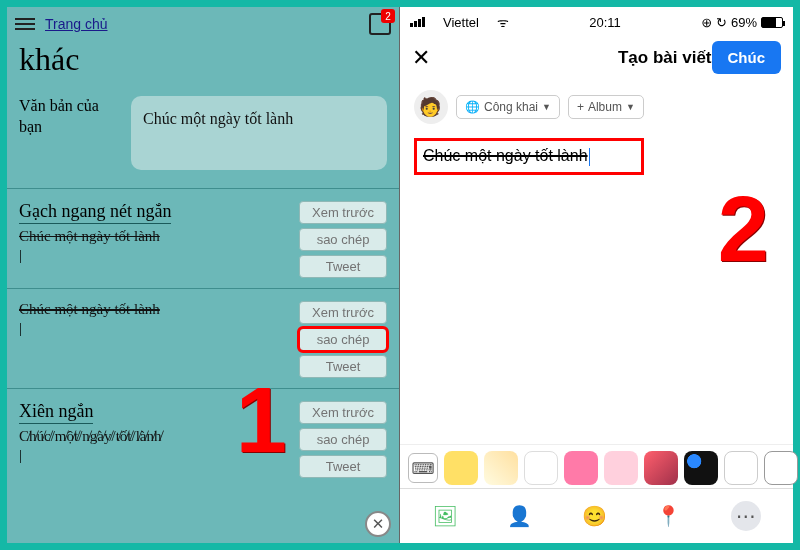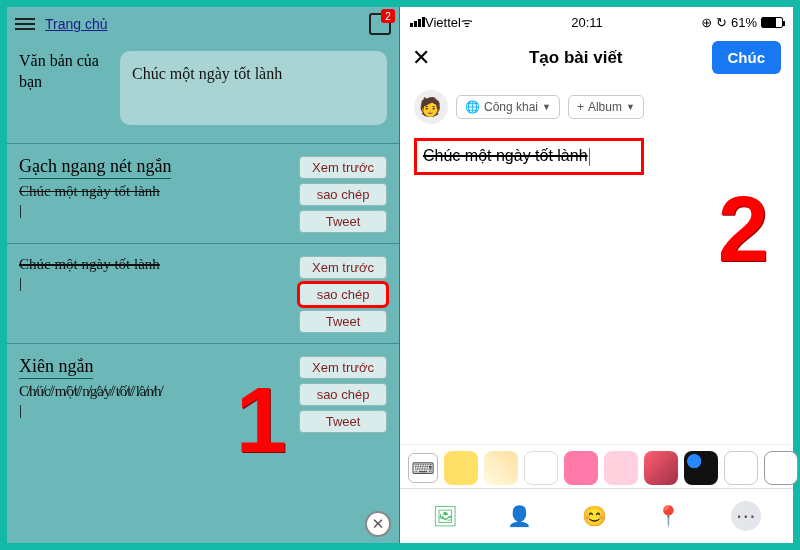--- a/index.html
+++ b/index.html
@@ -13,53 +13,53 @@
   .l-top { display: flex; align-items: center; padding: 6px 8px; gap: 10px; }
   .hamburger { width: 20px; display: flex; flex-direction: column; gap: 3px; cursor: pointer; }
   .hamburger span { height: 2px; background: #222; }
   .home-link { color: #1a1a8a; text-decoration: underline; font-size: 14px; }
   .l-clip { margin-left: auto; position: relative; width: 22px; height: 22px; border: 2px solid #222; border-radius: 3px; }
   .l-clip .badge { position: absolute; top: -6px; right: -6px; background: #e00; color: #fff; font-size: 10px; width: 14px; height: 14px; border-radius: 3px; display: flex; align-items: center; justify-content: center; }
   .l-search { margin: 4px 6px 8px; }
   .l-search input { width: 100%; padding: 10px 12px; border: none; border-radius: 6px; font-size: 14px; background: #fff; color: #333; }
   .l-search input::placeholder { color: #bbb; }
   .big-word { font-family: Georgia, 'Times New Roman', serif; font-size: 32px; padding: 0 12px 8px; }
-  .ytext-row { display: flex; gap: 1px; padding: 10px 12px 18px; align-items: flex-start; }
+  .ytext-row { display: flex; gap: 12px; padding: 10px 12px 18px; align-items: flex-start; }
   .ytext-label { width: 100px; font-family: Georgia, serif; font-size: 16px; line-height: 1.3; }
   .ytext-box { flex: 1; background: #a9d4d3; border-radius: 10px; padding: 14px 12px 42px; font-family: Georgia, serif; font-size: 16px; color: #111; }
   .sep { height: 1px; background: #3f8e8e; margin: 0 0 6px; }
   .style-block { padding: 6px 12px 10px; position: relative; }
   .style-row { display: flex; align-items: flex-start; gap: 8px; }
   .style-text { flex: 1; }
   .style-title { font-family: Georgia, serif; font-size: 18px; border-bottom: 1px solid #1a5a5a; display: inline-block; padding-bottom: 1px; margin-bottom: 4px; }
   .style-sample { font-family: Georgia, serif; font-size: 15px; color: #111; }
   .style-sample.short s { text-decoration-thickness: 1px; }
   .style-sample.long { text-decoration: line-through; text-decoration-thickness: 2px; }
   .slash { }
   .pipe { font-family: Georgia, serif; font-size: 15px; padding-top: 2px; }
   .btn-col { display: flex; flex-direction: column; gap: 4px; width: 88px; }
-  .mini-btn { background: #d9ebea; border: 1px solid #8fb8b6; border-radius: 4px; font-size: 13px; padding: 3px 0; text-align: center; cursor: pointer; font-family: Arial; color: #7f1d1d; }
+  .mini-btn { background: #d9ebea; border: 1px solid #8fb8b6; border-radius: 4px; font-size: 13px; padding: 3px 0; text-align: center; cursor: pointer; font-family: Arial; color: #737373; }
   .hl-red { outline: 3px solid #f00; outline-offset: -1px; }
   .big-num { position: absolute; font-size: 92px; font-weight: 900; color: #ff0000; font-family: Arial Black, Arial; text-shadow: 1px 1px 0 #800; }
   .num1 { right: 112px; bottom: 70px; }
   .close-circ { position: absolute; right: 8px; bottom: 6px; width: 26px; height: 26px; border: 2px solid #888; border-radius: 50%; background: #fff; display: flex; align-items: center; justify-content: center; font-size: 15px; color: #555; cursor: pointer; }
 
   
   .status { display: flex; align-items: center; justify-content: space-between; padding: 6px 10px 2px; font-size: 13px; }
   .status .mid { font-weight: 500; text-align: right; }
   .status .r { display: flex; align-items: center; gap: 4px; }
   .sig-dots { display: flex; gap: 1px; align-items: flex-end; }
   .sig-dots i { width: 3px; background: #000; display: block; }
   .sig-dots i:nth-child(1){height:4px}.sig-dots i:nth-child(2){height:6px}.sig-dots i:nth-child(3){height:8px}.sig-dots i:nth-child(4){height:10px}
   .batt { width: 22px; height: 11px; border: 1px solid #000; border-radius: 2px; position: relative; }
   .batt::after { content: ''; position: absolute; right: -3px; top: 3px; width: 2px; height: 5px; background: #000; }
   .batt i { display: block; height: 100%; width: 69%; background: #000; }
   .r-head { display: flex; align-items: center; padding: 8px 12px 12px; }
   .x-btn { font-size: 22px; font-weight: 300; cursor: pointer; width: 28px; }
-  .r-title { flex: 1; text-align: center; font-size: 17px; font-weight: 600; }
+  .r-title { flex: 1; text-align: right; font-size: 17px; font-weight: 600; }
   .post-btn { background: #1877f2; color: #fff; border: none; border-radius: 6px; padding: 8px 16px; font-size: 15px; font-weight: 600; cursor: pointer; }
   .r-meta { display: flex; align-items: center; gap: 8px; padding: 4px 14px 10px; }
   .avatar { width: 34px; height: 34px; border-radius: 50%; background: #eee; display: flex; align-items: center; justify-content: center; font-size: 18px; }
   .chip { border: 1px solid #ccc; border-radius: 5px; padding: 4px 8px; font-size: 12px; color: #555; display: flex; align-items: center; gap: 4px; cursor: pointer; }
   .chip .caret { font-size: 9px; }
   .compose { margin: 4px 14px; }
   .compose-field { border: 3px solid #f00; padding: 6px 8px 6px 6px; display: inline-block; min-width: 230px; }
   .compose-text { font-size: 16px; font-family: Arial; text-decoration: line-through; text-decoration-thickness: 1.5px; }
   .cursor { display: inline-block; width: 1px; height: 18px; background: #1877f2; vertical-align: middle; margin-left: 1px; }
   .num2 { right: 24px; top: 170px; }
@@ -81,20 +81,21 @@
       <div class="hamburger">
           <span></span>
           <span></span>
           <span></span>
         </div>
       <a class="home-link">Trang chủ</a>
       <div class="l-clip">
         <div class="badge">2</div>
       </div>
     </div>
+    <div class="big-word">khác</div>
 
     <div class="ytext-row">
       <div class="ytext-label">Văn bản của bạn</div>
       <div class="ytext-box">Chúc một ngày tốt lành</div>
     </div>
 
     <div class="sep"></div>
     <div class="style-block">
       <div class="style-row">
         <div class="style-text">
@@ -140,35 +141,35 @@
         </div>
       </div>
     </div>
 
     <div class="big-num num1">1</div>
     <div class="close-circ">✕</div>
   </div>
 
   <div class="pane right">
     <div class="status">
-      <div class="l" style="display:flex;gap:0;align-items:center;">
+      <div class="l" style="display:flex;gap:18px;align-items:center;">
         <div class="sig-dots">
             <i></i>
             <i></i>
             <i></i>
             <i></i>
           </div>
         <span>Viettel</span>
         <span>ᯤ</span>
       </div>
       <div class="mid">20:11</div>
       <div class="r">
         <span>⊕</span>
         <span>↻</span>
-        <span>61%</span>
+        <span>69%</span>
         <div class="batt">
             <i></i>
           </div>
       </div>
     </div>
 
     <div class="r-head">
       <div class="x-btn">✕</div>
       <div class="r-title">Tạo bài viết</div>
       <button class="post-btn">Chúc</button>

